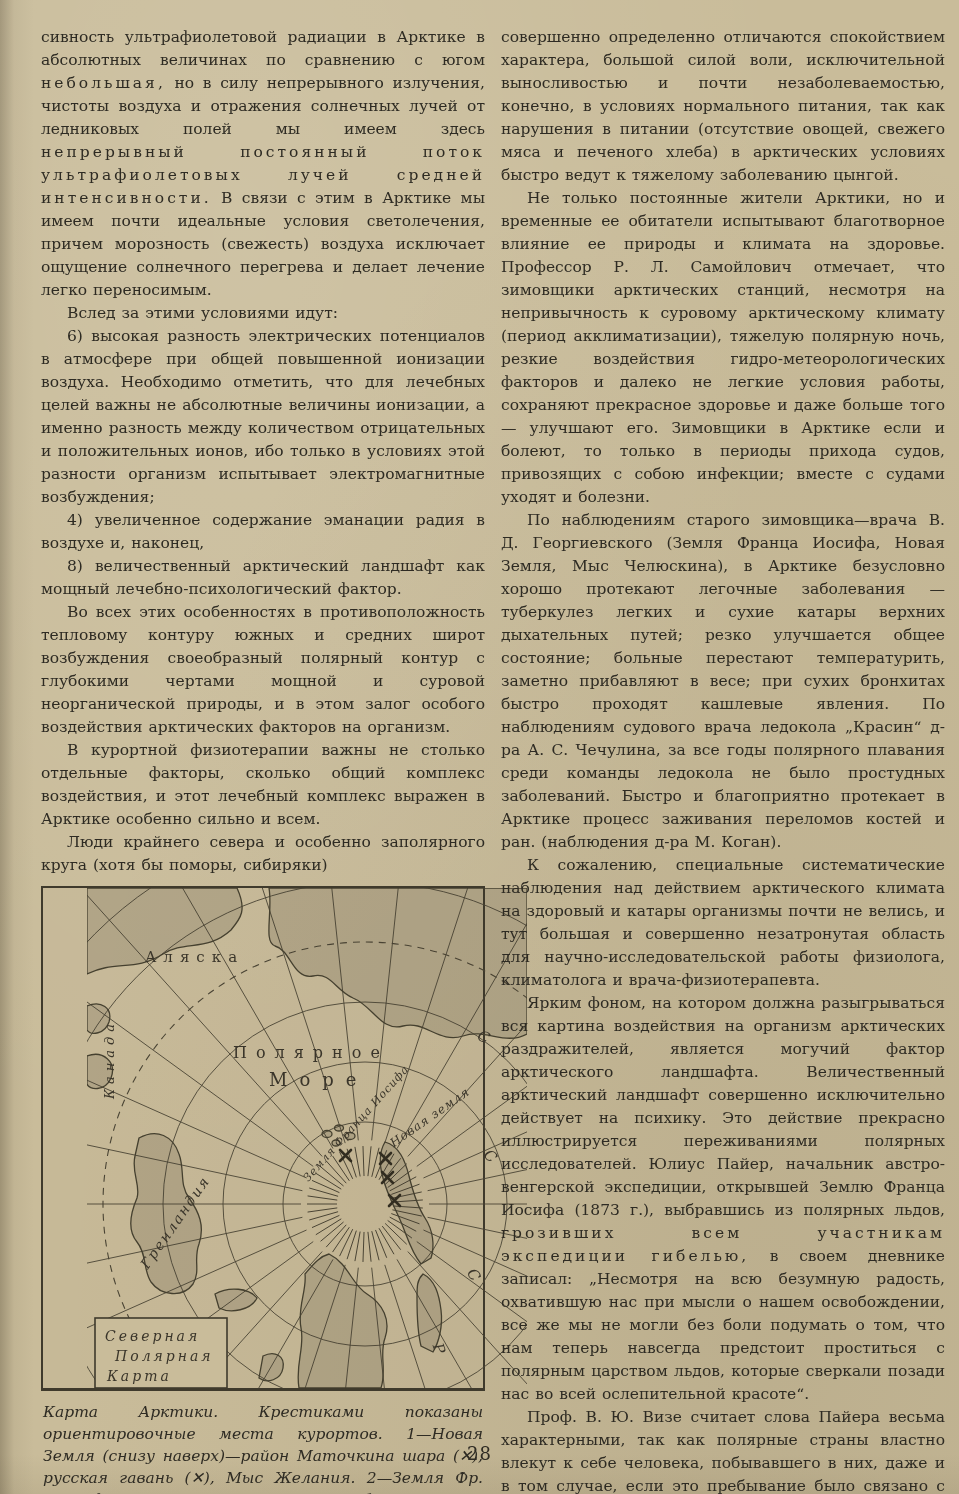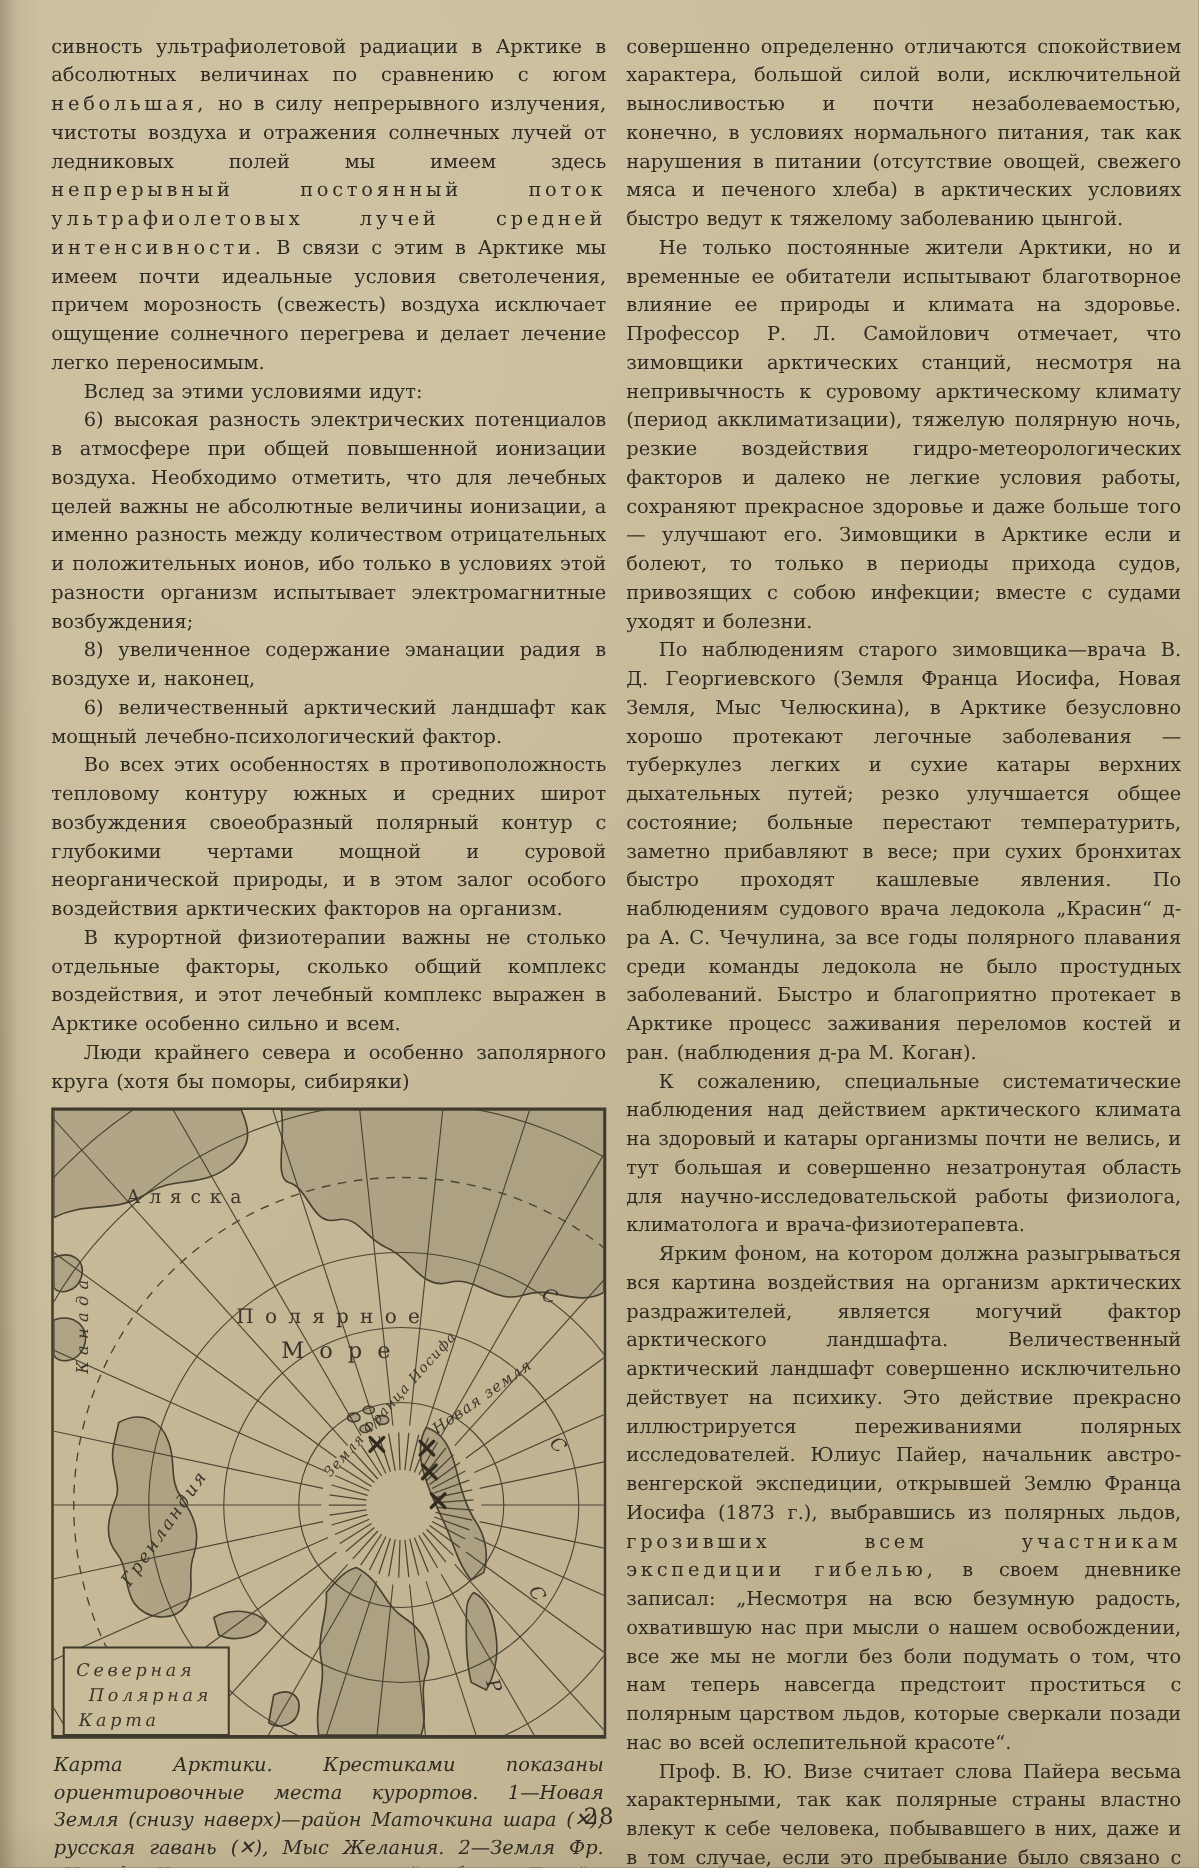--- a/index.html
+++ b/index.html
@@ -30,20 +30,21 @@
     text-indent:26px;
     word-spacing:1px;
   }
   .noindent{text-indent:0;}
   .sperr{letter-spacing:3px;}
   .figure{margin-top:9px;}
   .map-frame{
     border:2px solid #3f3a2c;
     border-bottom-width:3px;
     background:rgba(190,176,142,0.25);
+    padding-left:44px;
   }
   .map-frame svg{display:block;}
   .caption{
     margin:10px 2px 0 2px;
     font-style:italic;
     font-size:15.5px;
     line-height:22px;
     text-align:justify;
     text-align-last:center;
     word-spacing:1px;
@@ -60,22 +61,22 @@
 </head>
 <body>
 
 <div class="page">
   <div class="columns">
 
     <div class="col">
       <p class="para noindent"><span>сивность ультрафиолетовой радиации в Арктике в абсолютных величинах по сравнению с югом </span><span class="sperr">небольшая,</span><span> но в силу непрерывного излучения, чистоты воздуха и отражения солнечных лучей от ледниковых полей мы имеем здесь </span><span class="sperr">непрерывный постоянный поток ультрафиолетовых лучей средней интенсивности.</span><span> В связи с этим в Арктике мы имеем почти идеальные условия светолечения, причем морозность (свежесть) воздуха исключает ощущение солнечного перегрева и делает лечение легко переносимым.</span></p>
       <p class="para">Вслед за этими условиями идут:</p>
       <p class="para">6) высокая разность электрических потенциалов в атмосфере при общей повышенной ионизации воздуха. Необходимо отметить, что для лечебных целей важны не абсолютные величины ионизации, а именно разность между количеством отрицательных и положительных ионов, ибо только в условиях этой разности организм испытывает электромагнитные возбуждения;</p>
-      <p class="para">8) увеличенное содержание эманации радия в воздухе и, наконец,</p>
-      <p class="para">6) величественный арктический ландшафт как мощный лечебно-психологический фактор.</p>
+      <p class="para">4) увеличенное содержание эманации радия в воздухе и, наконец,</p>
+      <p class="para">8) величественный арктический ландшафт как мощный лечебно-психологический фактор.</p>
       <p class="para">Во всех этих особенностях в противоположность тепловому контуру южных и средних широт возбуждения своеобразный полярный контур с глубокими чертами мощной и суровой неорганической природы, и в этом залог особого воздействия арктических факторов на организм.</p>
       <p class="para">В курортной физиотерапии важны не столько отдельные факторы, сколько общий комплекс воздействия, и этот лечебный комплекс выражен в Арктике особенно сильно и всем.</p>
       <p class="para">Люди крайнего севера и особенно заполярного круга (хотя бы поморы, сибиряки)</p>
 
       <div class="figure">
         <div class="map-frame">
           <svg id="arctic-map" width="440" height="500" viewBox="0 0 440 500" xmlns="http://www.w3.org/2000/svg">
 
             <g id="map-grid">
                 <circle cx="278" cy="316" r="82" fill="none" stroke="#4a4434" stroke-width="0.9"></circle>

